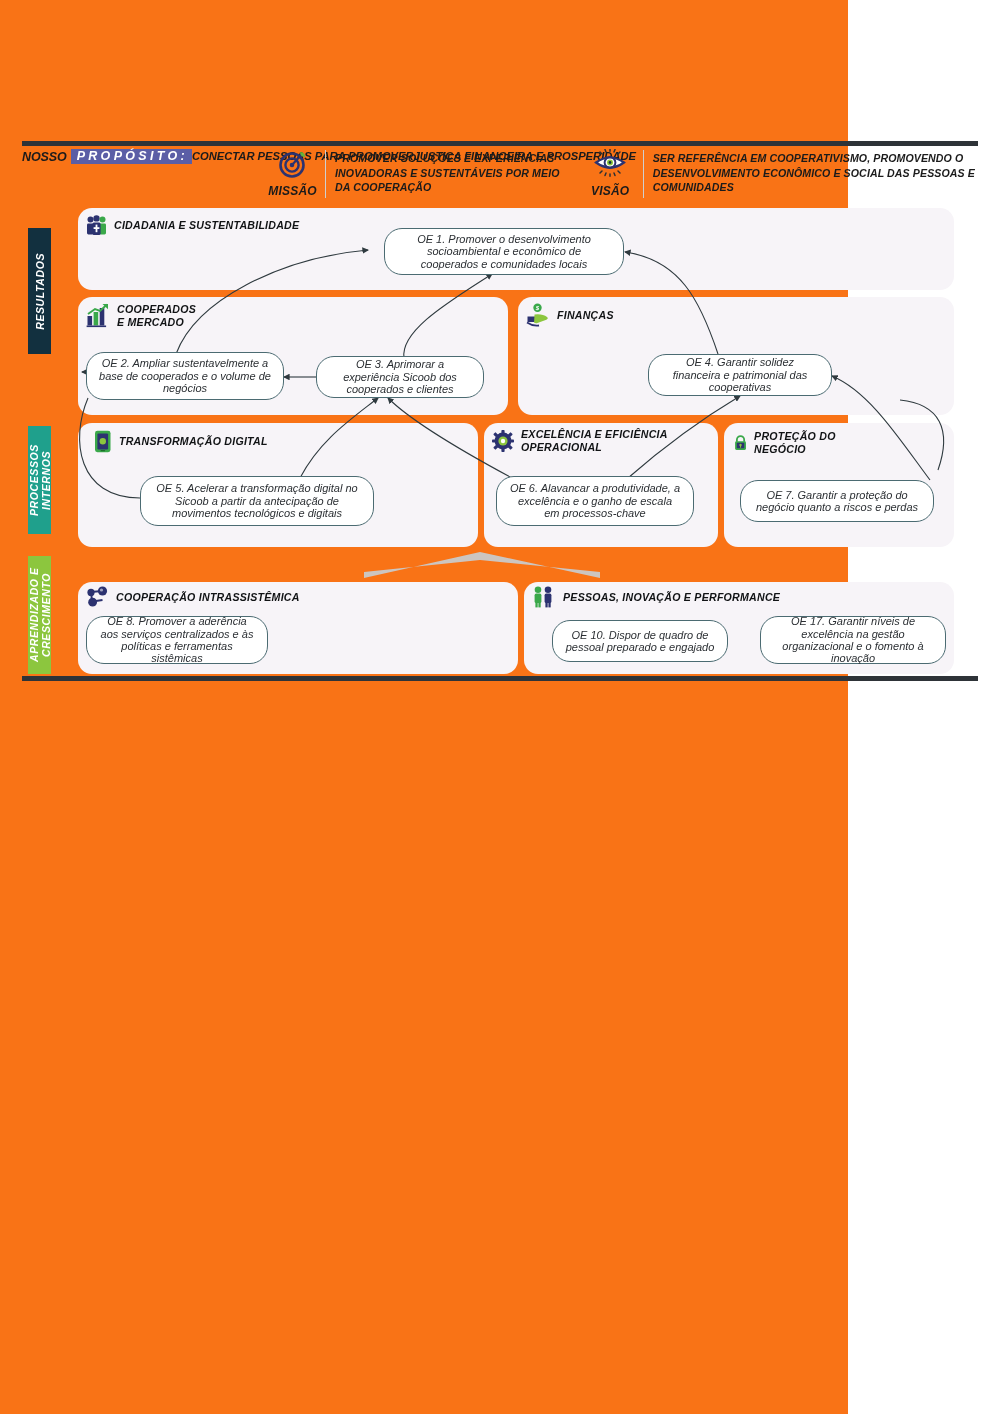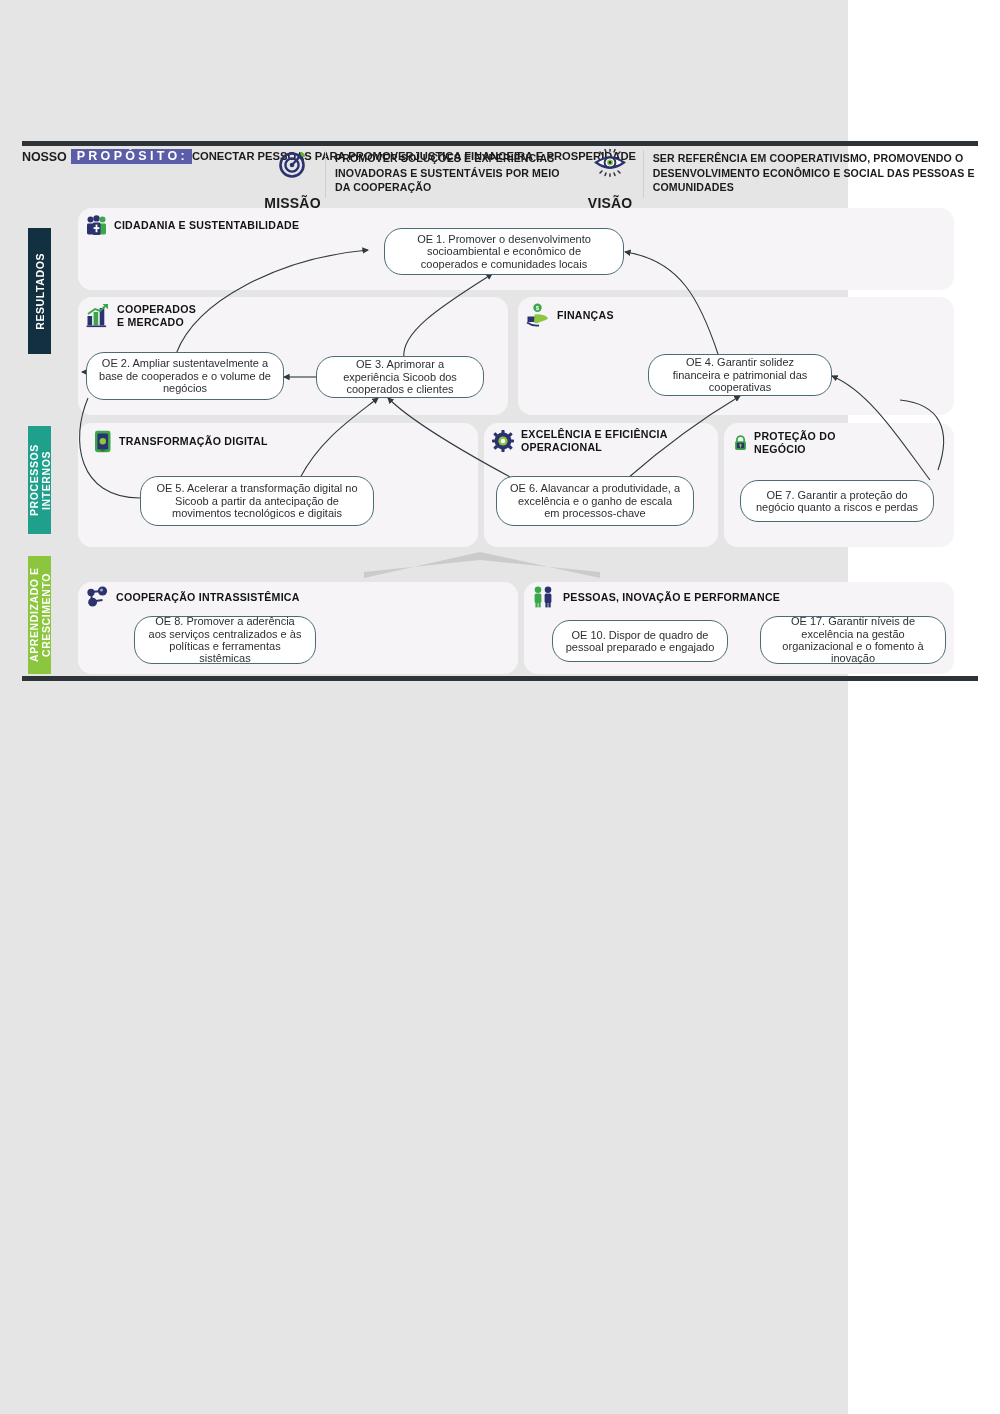--- a/index.html
+++ b/index.html
@@ -1,21 +1,21 @@
 <!DOCTYPE html>
 <html><head>
 <meta charset="utf-8">
 <style>
   * { box-sizing: border-box; margin: 0; padding: 0; }
   html, body {
     width: 1000px; height: 1414px;
     background: #ffffff;
     font-family: "Liberation Sans", sans-serif;
   }
-  #page { position: relative; width: 848px; height: 1414px; background:#e5e5e5; }
+  #page { position: relative; width: 848px; height: 1414px; background:#f97316;font-style:italic; }
 
   
   .frame-bar {
     position: absolute; left: 22px; width: 956px; height: 5px;
     background: #2e3338;
   }
   #bar-top { top: 141px; }
   #bar-bottom { top: 676px; }
 
   
@@ -39,22 +39,22 @@
   .purpose-body {
     font-size: 11.2px; font-weight: bold; color: #1b1b1b;
     line-height: 13.5px; margin-top: 1px; white-space: nowrap;
   }
 
   .icon-col {
     width: 66px; display: flex; flex-direction: column;
     align-items: center; padding-top: 1px;
   }
   .icon-col .lbl {
-    font-size: 14px; font-weight: bold; color: #1b1b1b;
-    margin-top: 16px; letter-spacing: 0.2px;
+    font-size: 12px; font-weight: bold; color: #1b1b1b;
+    margin-top: 5px; letter-spacing: 0.2px;
   }
   .vdivider { width: 1px; align-self: stretch; background: #cfcfcf; margin: 2px 9px 2px 0; }
 
   .stmt {
     font-size: 10.6px; font-weight: bold; color: #1b1b1b;
     line-height: 14.5px; letter-spacing: 0.1px; padding-top: 3px;
   }
   .stmt.mission { width: 246px; }
   .stmt.vision  { width: 330px; }
 
@@ -338,21 +338,21 @@
   </div>
 
   <div class="oe" style="left:496px; top:476px; width:198px; height:50px;">
     <span>OE 6. Alavancar a produtividade, a excelência e o ganho de escala em processos-chave</span>
   </div>
 
   <div class="oe" style="left:740px; top:480px; width:194px; height:42px;">
     <span>OE 7. Garantir a proteção do negócio quanto a riscos e perdas</span>
   </div>
 
-  <div class="oe" style="left:86px; top:616px; width:182px; height:48px;margin-left:48px;">
+  <div class="oe" style="left:86px; top:616px; width:182px; height:48px;">
     <span>OE 8. Promover a aderência aos serviços centralizados e às políticas e ferramentas sistêmicas</span>
   </div>
 
 
   <div class="oe" style="left:552px; top:620px; width:176px; height:42px;">
     <span>OE 10. Dispor de quadro de pessoal preparado e engajado</span>
   </div>
 
   <div class="oe" style="left:760px; top:616px; width:186px; height:48px;">
     <span>OE 17. Garantir níveis de excelência na gestão organizacional e o fomento à inovação</span>

